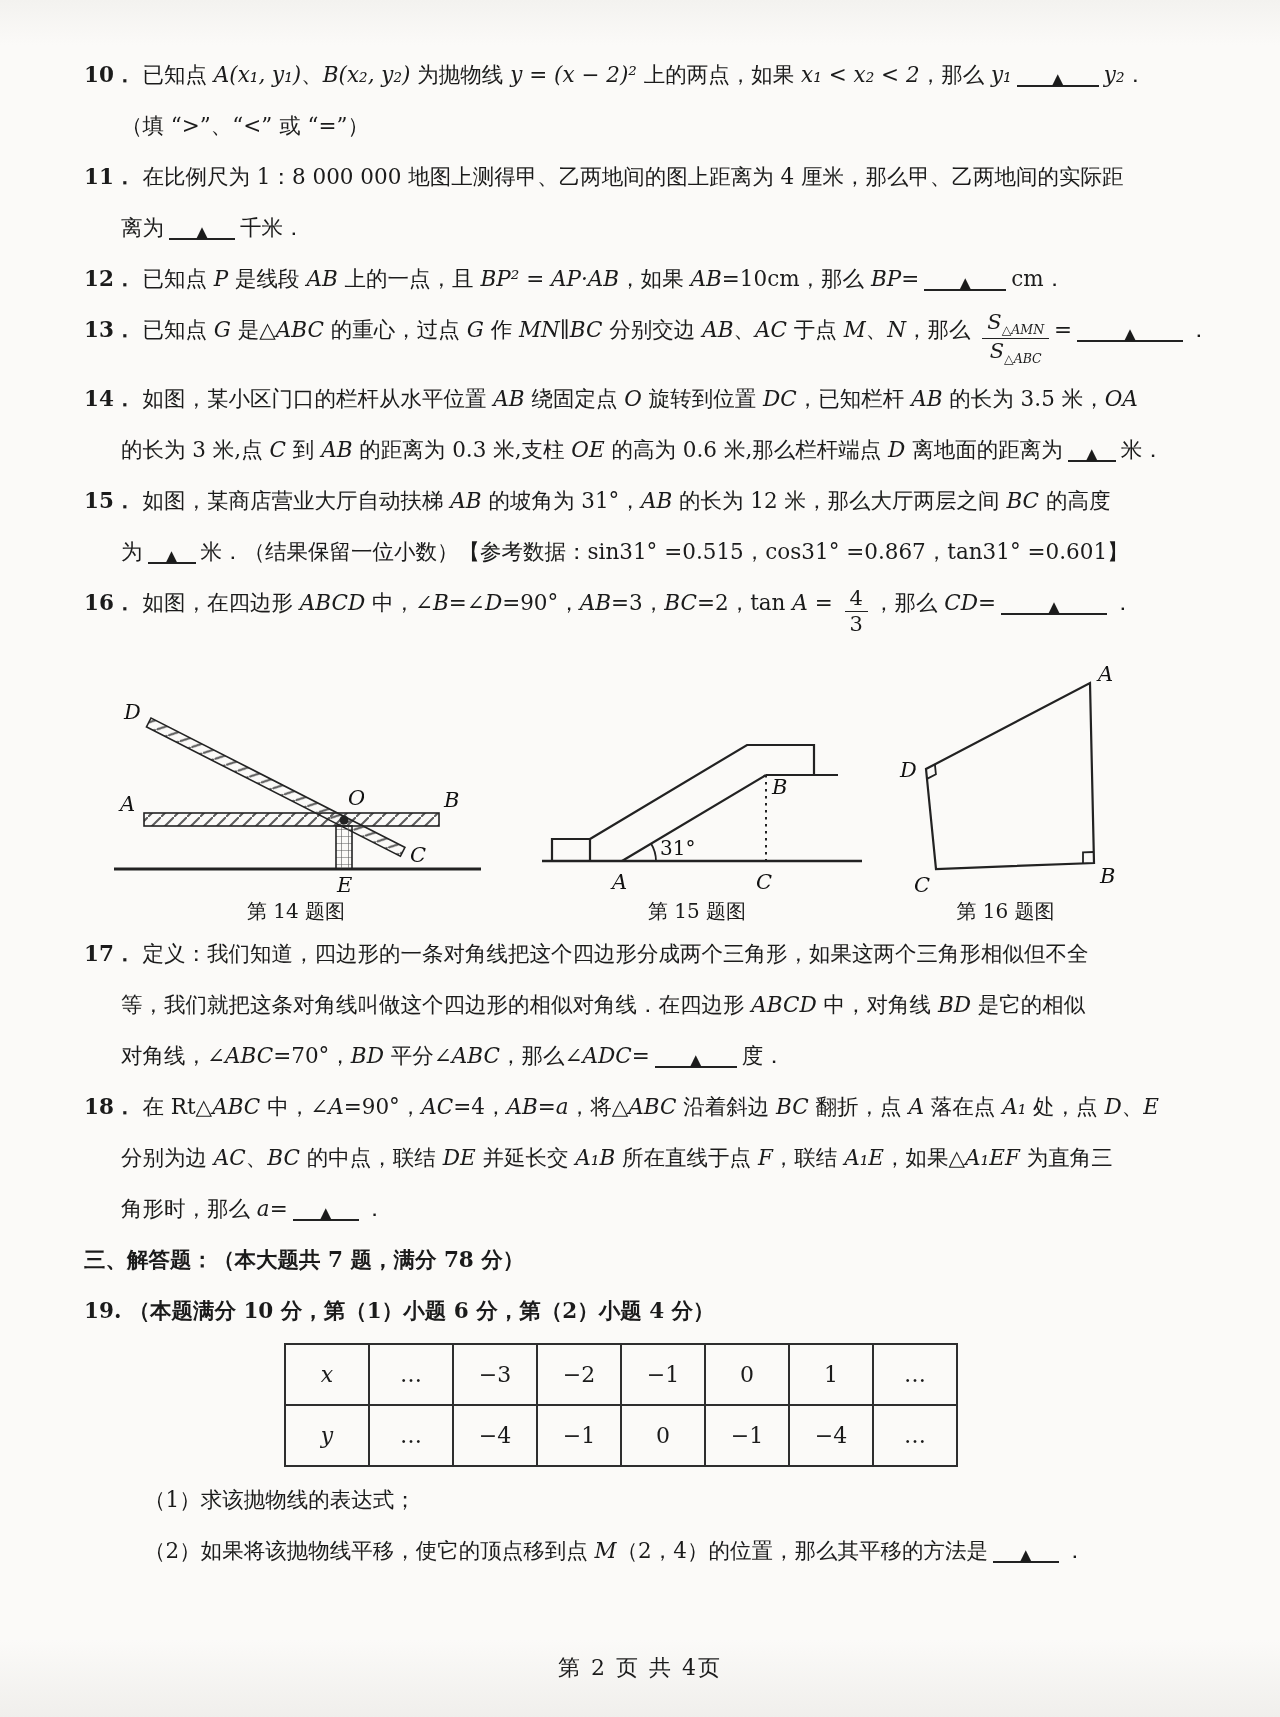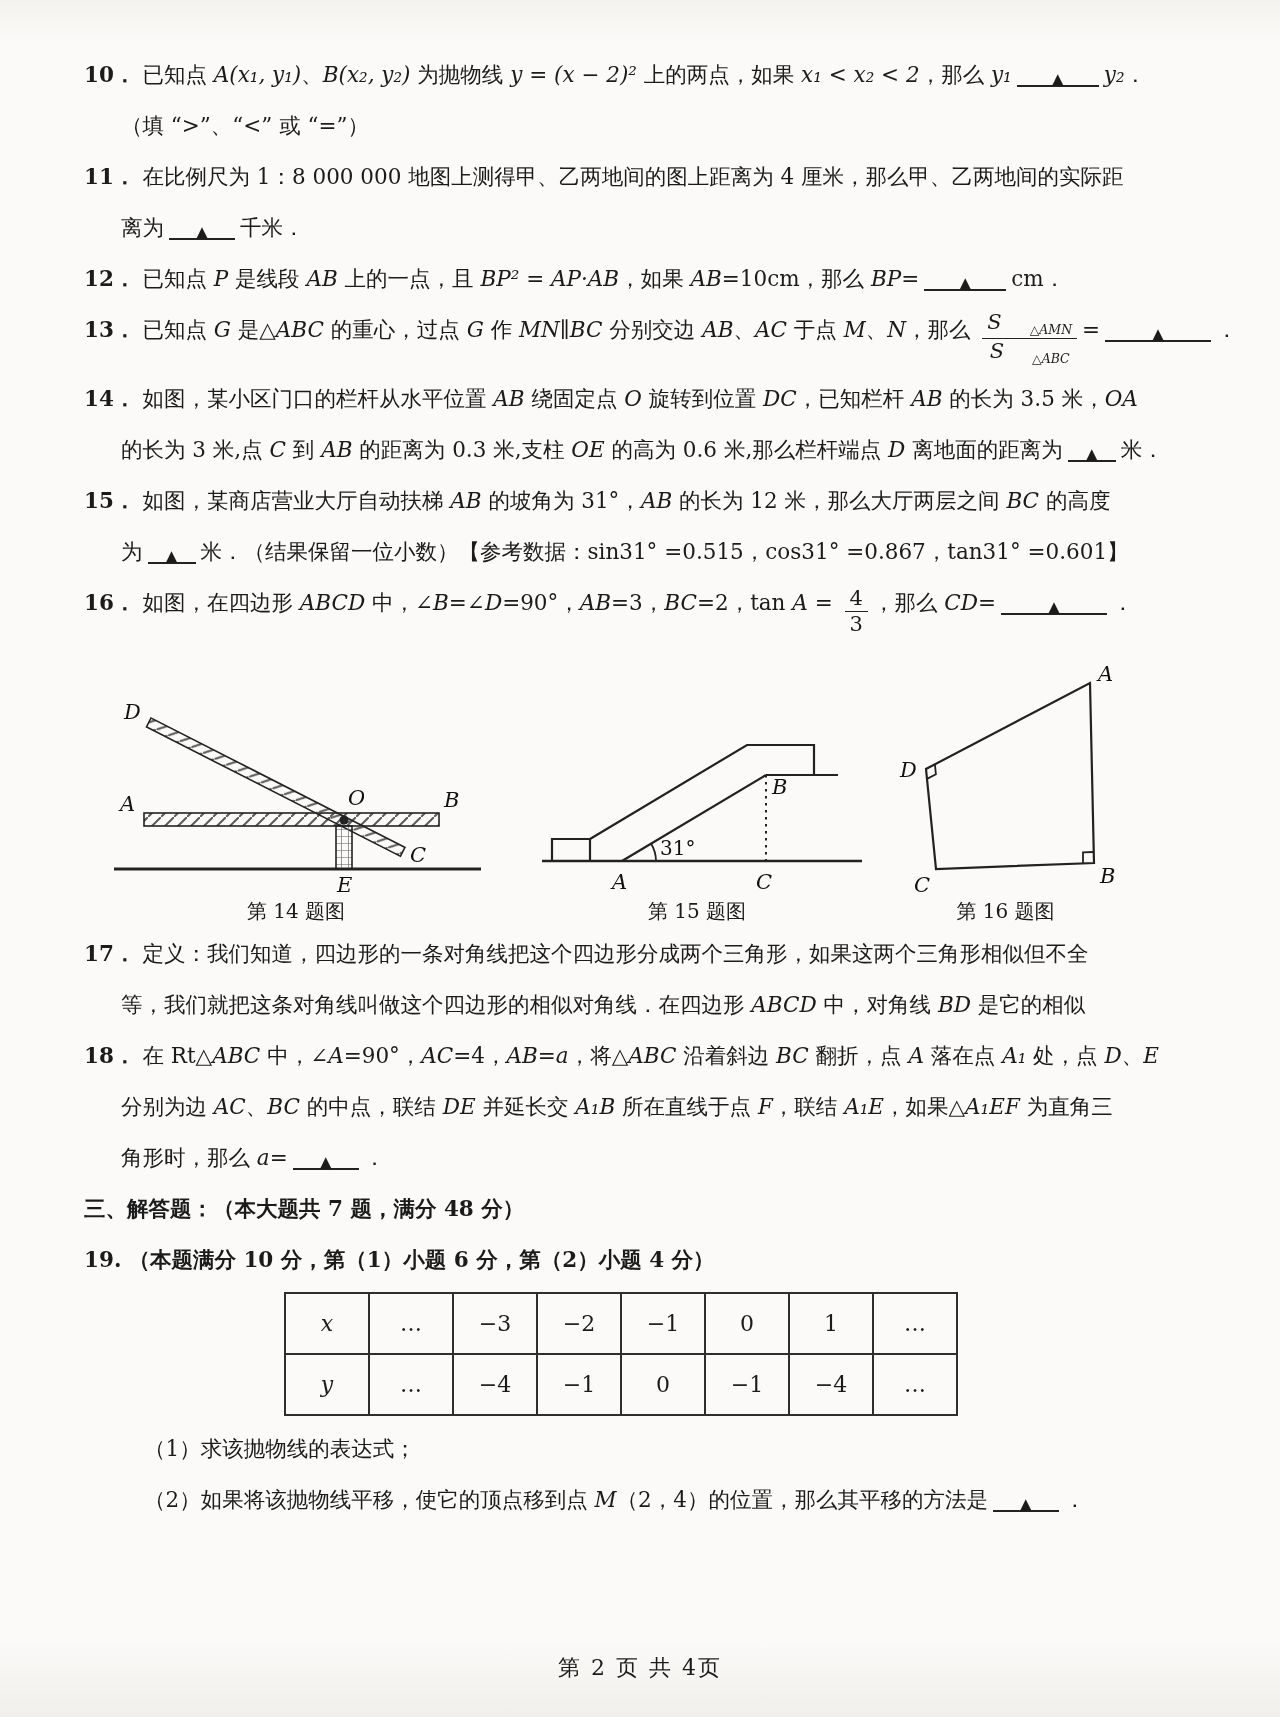--- a/index.html
+++ b/index.html
@@ -15,21 +15,21 @@
   .qno{padding-right:7px;font-weight:bold;}
   .blank{display:inline-block;min-width:82px;border-bottom:2px solid #222;text-align:center;
     line-height:1;height:19px;vertical-align:-2px;margin:0 5px;}
   .blank .mk{font-size:15px;}
   .blank.sm{min-width:48px;}
   .blank.md{min-width:66px;}
   .blank.lg{min-width:106px;}
   .frac{display:inline-block;vertical-align:-21px;text-align:center;line-height:1.12;margin:0 5px;font-size:21px;}
   .frac .fn{display:block;border-bottom:1.8px solid #222;padding:0 5px 1px;}
   .frac .fd{display:block;padding-top:1px;}
-  .fsub{font-size:12.5px;font-style:italic;margin-left:28px;}
+  .fsub{font-size:12.5px;font-style:italic;}
   .bold{font-weight:bold;}
   .figrow{display:flex;align-items:flex-end;margin:6px 0 10px 12px;}
   .fig{display:flex;flex-direction:column;align-items:center;}
   .fig15m{margin-left:26px;}
   .fig16m{margin-left:16px;}
   .cap{margin-top:2px;font-size:20px;}
   svg .ln{stroke:#222;fill:none;}
   svg text{font-family:"DejaVu Serif","Liberation Serif",serif;font-size:21px;font-style:italic;fill:#111;}
   svg text.rm{font-style:normal;font-size:20px;}
   table.tbl{border-collapse:collapse;margin:14px 0 8px 200px;}
@@ -151,36 +151,39 @@
     </div>
   </div>
 
   <div class="q">
     <div class="line">
       <span class="qno">17．</span><span>定义：我们知道，四边形的一条对角线把这个四边形分成两个三角形，如果这两个三角形相似但不全</span>
     </div>
     <div class="line indent">
       <span>等，我们就把这条对角线叫做这个四边形的相似对角线．在四边形 </span><span class="mi">ABCD</span><span> 中，对角线 </span><span class="mi">BD</span><span> 是它的相似</span>
     </div>
+    <div class="line indent">
+      <span>对角线，∠</span><span class="mi">ABC</span><span>=70°，</span><span class="mi">BD</span><span> 平分∠</span><span class="mi">ABC</span><span>，那么∠</span><span class="mi">ADC</span><span>=</span><span class="blank"><span class="mk">▲</span></span><span>度．</span>
+    </div>
   </div>
 
   <div class="q">
     <div class="line">
       <span class="qno">18．</span><span>在 Rt△</span><span class="mi">ABC</span><span> 中，∠</span><span class="mi">A</span><span>=90°，</span><span class="mi">AC</span><span>=4，</span><span class="mi">AB</span><span>=</span><span class="mi">a</span><span>，将△</span><span class="mi">ABC</span><span> 沿着斜边 </span><span class="mi">BC</span><span> 翻折，点 </span><span class="mi">A</span><span> 落在点 </span><span class="mi">A₁</span><span> 处，点 </span><span class="mi">D</span><span>、</span><span class="mi">E</span>
     </div>
     <div class="line indent">
       <span>分别为边 </span><span class="mi">AC</span><span>、</span><span class="mi">BC</span><span> 的中点，联结 </span><span class="mi">DE</span><span> 并延长交 </span><span class="mi">A₁B</span><span> 所在直线于点 </span><span class="mi">F</span><span>，联结 </span><span class="mi">A₁E</span><span>，如果△</span><span class="mi">A₁EF</span><span> 为直角三</span>
     </div>
     <div class="line indent">
       <span>角形时，那么 </span><span class="mi">a</span><span>=</span><span class="blank md"><span class="mk">▲</span></span><span>．</span>
     </div>
   </div>
 
   <div class="line bold" style="margin-bottom:14px;">
-    <span>三、解答题：（本大题共 7 题，满分 48 分）</span>
+    <span>三、解答题：（本大题共 7 题，满分 78 分）</span>
   </div>
 
   <div class="q">
     <div class="line bold">
       <span class="qno">19.</span><span>（本题满分 10 分，第（1）小题 6 分，第（2）小题 4 分）</span>
     </div>
 
     <table class="tbl">
       <tbody>
           <tr>

